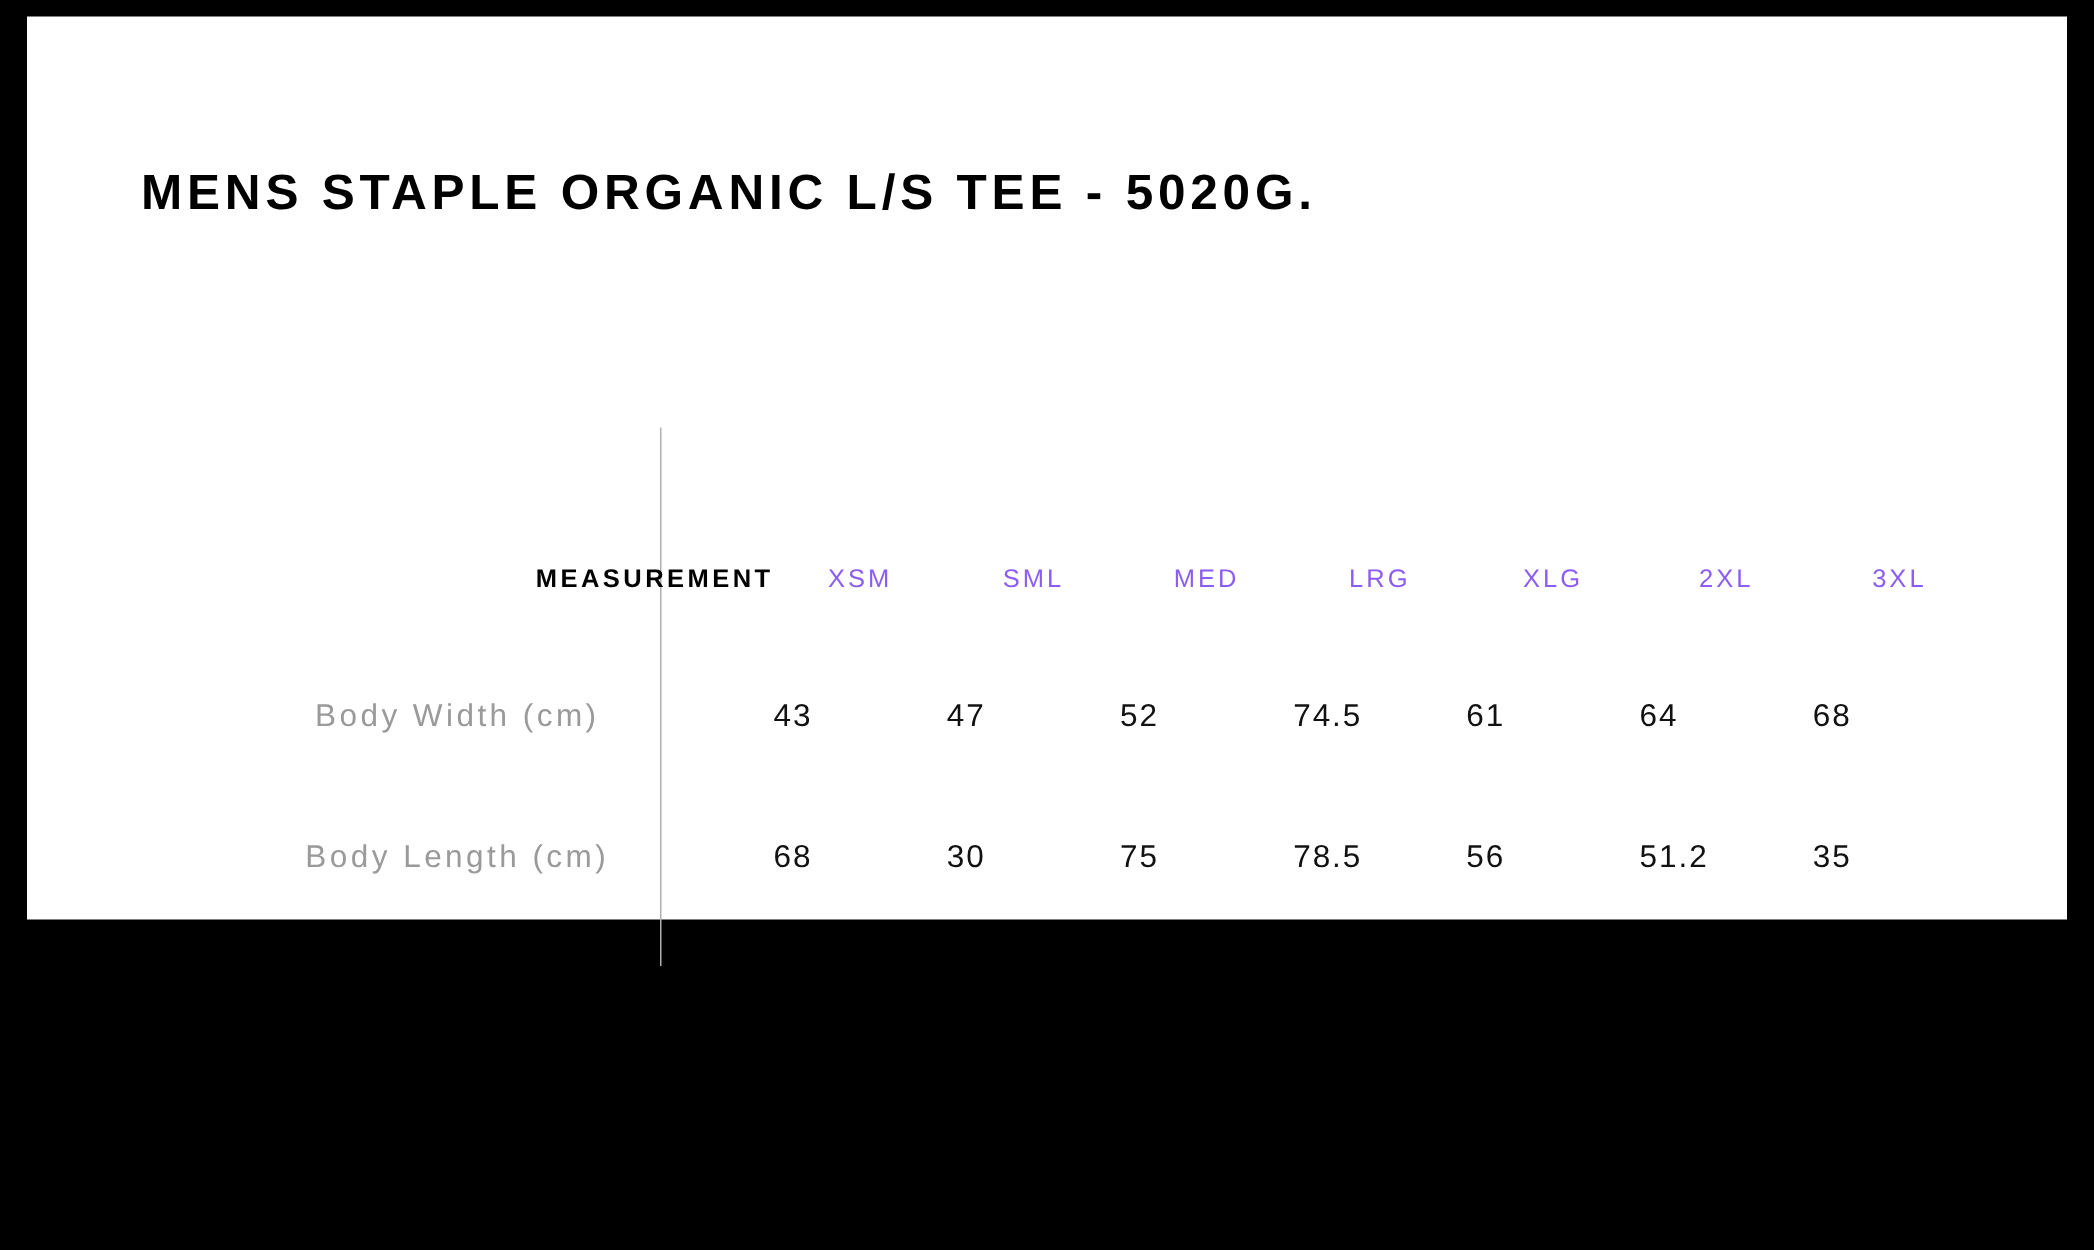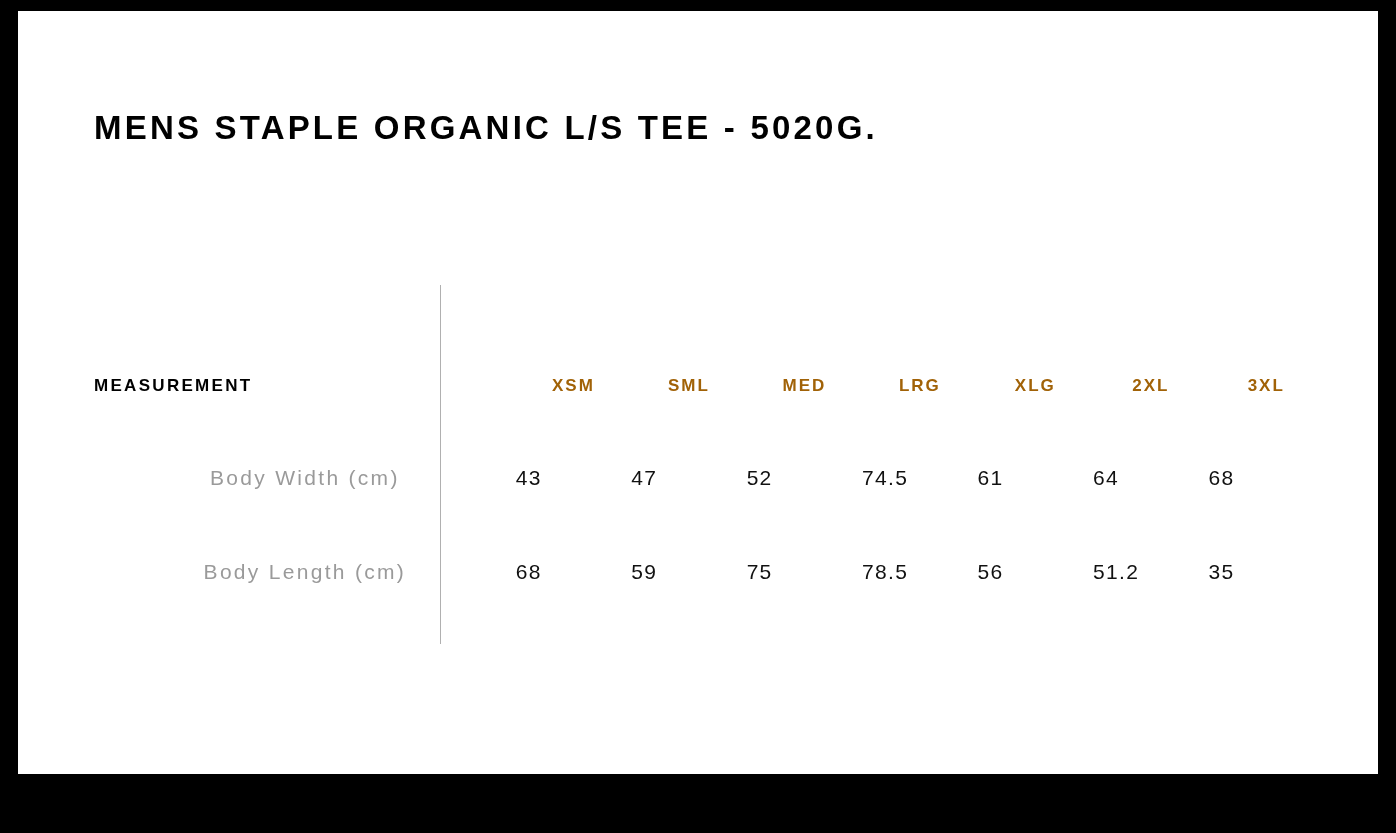--- a/index.html
+++ b/index.html
@@ -11,21 +11,21 @@
     width: 1396px;
     height: 833px;
     font-family: "Liberation Sans", sans-serif;
     overflow: hidden;
   }
   #page {
     position: absolute;
     left: 18px;
     top: 11px;
     width: 1360px;
-    height: 763px;
+    height: 602px;
     background: #ffffff;
     box-sizing: border-box;
   }
   #title {
     position: absolute;
     left: 76px;
     top: 98px;
     font-size: 33px;
     font-weight: bold;
     letter-spacing: 3.2px;
@@ -46,34 +46,34 @@
     top: 330px;
     border-collapse: collapse;
     width: 1230px;
   }
   table.sizechart th,
   table.sizechart td {
     padding: 0;
     border: none;
   }
   .hdr-measure {
-    text-align: left;
+    text-align: right;
     font-size: 17px;
     font-weight: bold;
     letter-spacing: 2.3px;
     color: #000000;
     height: 90px;
     vertical-align: middle;
     width: 420px;
   }
   .hdr-size {
     font-size: 17px;
-    font-weight: bold;
+    font-weight: normal;
     letter-spacing: 2.0px;
-    color: #a16207;
+    color: #8b5cf6;
     height: 90px;
     vertical-align: middle;
     width: 115px;
   }
   .row-label {
     text-align: center;
     font-size: 21px;
     font-weight: normal;
     letter-spacing: 2.3px;
     color: #9a9a9a;
@@ -129,21 +129,21 @@
         <td class="cell-val">47</td>
         <td class="cell-val">52</td>
         <td class="cell-val">74.5</td>
         <td class="cell-val">61</td>
         <td class="cell-val">64</td>
         <td class="cell-val">68</td>
       </tr>
       <tr>
         <td class="row-label">Body Length (cm)</td>
         <td class="cell-val">68</td>
-        <td class="cell-val">59</td>
+        <td class="cell-val">30</td>
         <td class="cell-val">75</td>
         <td class="cell-val">78.5</td>
         <td class="cell-val">56</td>
         <td class="cell-val">51.2</td>
         <td class="cell-val">35</td>
       </tr>
     </tbody>
   </table>
 
 

